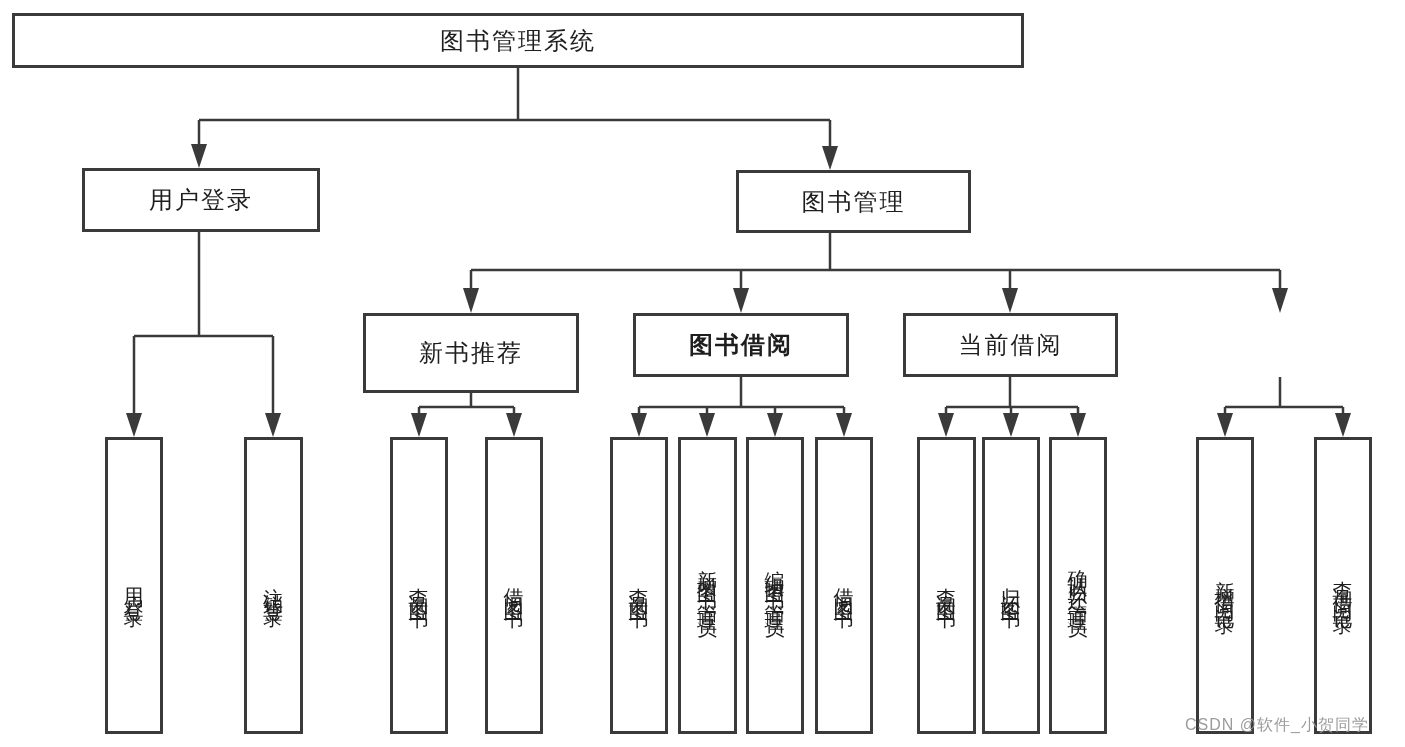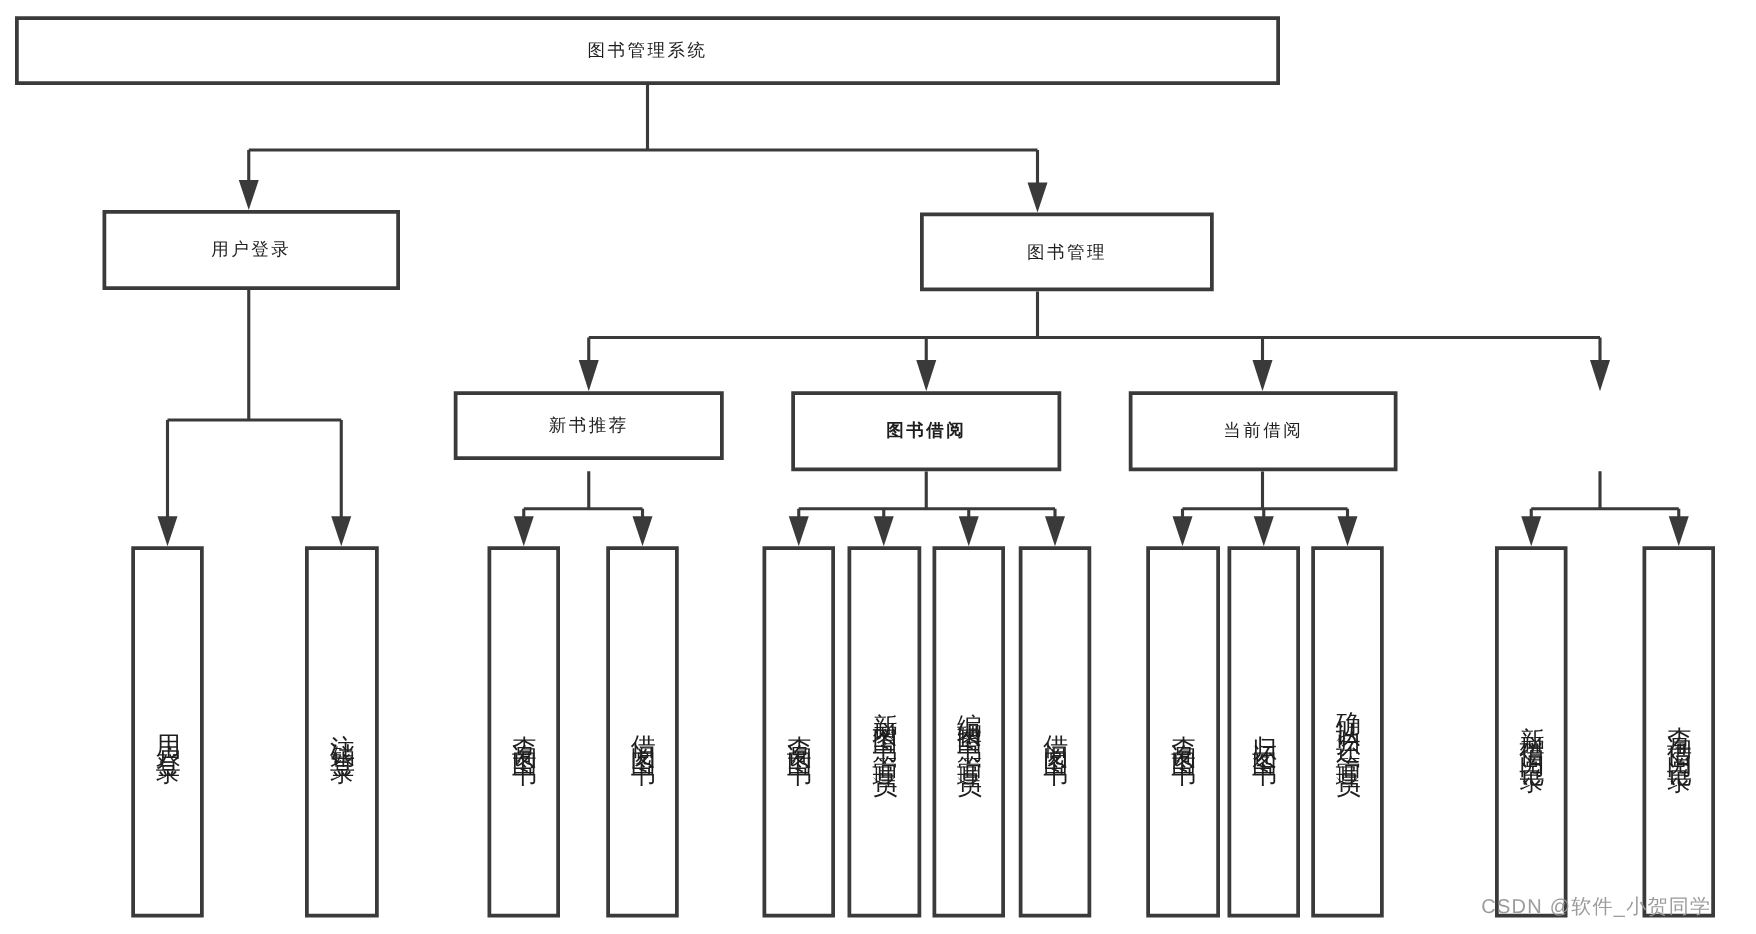--- a/index.html
+++ b/index.html
@@ -16,36 +16,36 @@
     position: absolute;
     box-sizing: border-box;
     background: #ffffff;
     border: 3px solid #3a3a3a;
     color: #1e1e1e;
     display: flex;
     align-items: center;
     justify-content: center;
     text-align: center;
   }
-  .hbox { font-size: 14px; letter-spacing: 2px; }
+  .hbox { font-size: 24px; letter-spacing: 2px; }
   .vbox {
     writing-mode: vertical-rl;
     text-orientation: mixed;
     font-size: 20px;
     letter-spacing: 7px;
     line-height: 1;
     top: 437px;
     height: 297px;
     width: 58px;
   }
   
   #n-root { left: 12px;  top: 13px;  width: 1012px; height: 55px; }
   #n-l2a  { left: 82px;  top: 168px; width: 238px;  height: 64px; }
   #n-l2b  { left: 736px; top: 170px; width: 235px;  height: 63px; }
-  #n-l3a  { left: 363px; top: 313px; width: 216px;  height: 55px; }
+  #n-l3a  { left: 363px; top: 313px; width: 216px;  height: 80px; }
   #n-l3b  { left: 633px; top: 313px; width: 216px;  height: 64px; font-weight: bold; }
   #n-l3c  { left: 903px; top: 313px; width: 215px;  height: 64px; text-align: right; }
   #n-l3d  { left: 1172px;top: 313px; width: 216px;  height: 64px; }
   
   #n-a1 { left: 105px; }
   #n-a2 { left: 244px; width: 59px; }
   #n-b1 { left: 390px; }
   #n-b2 { left: 485px; }
   #n-c1 { left: 610px; }
   #n-c2 { left: 678px; width: 59px; }

